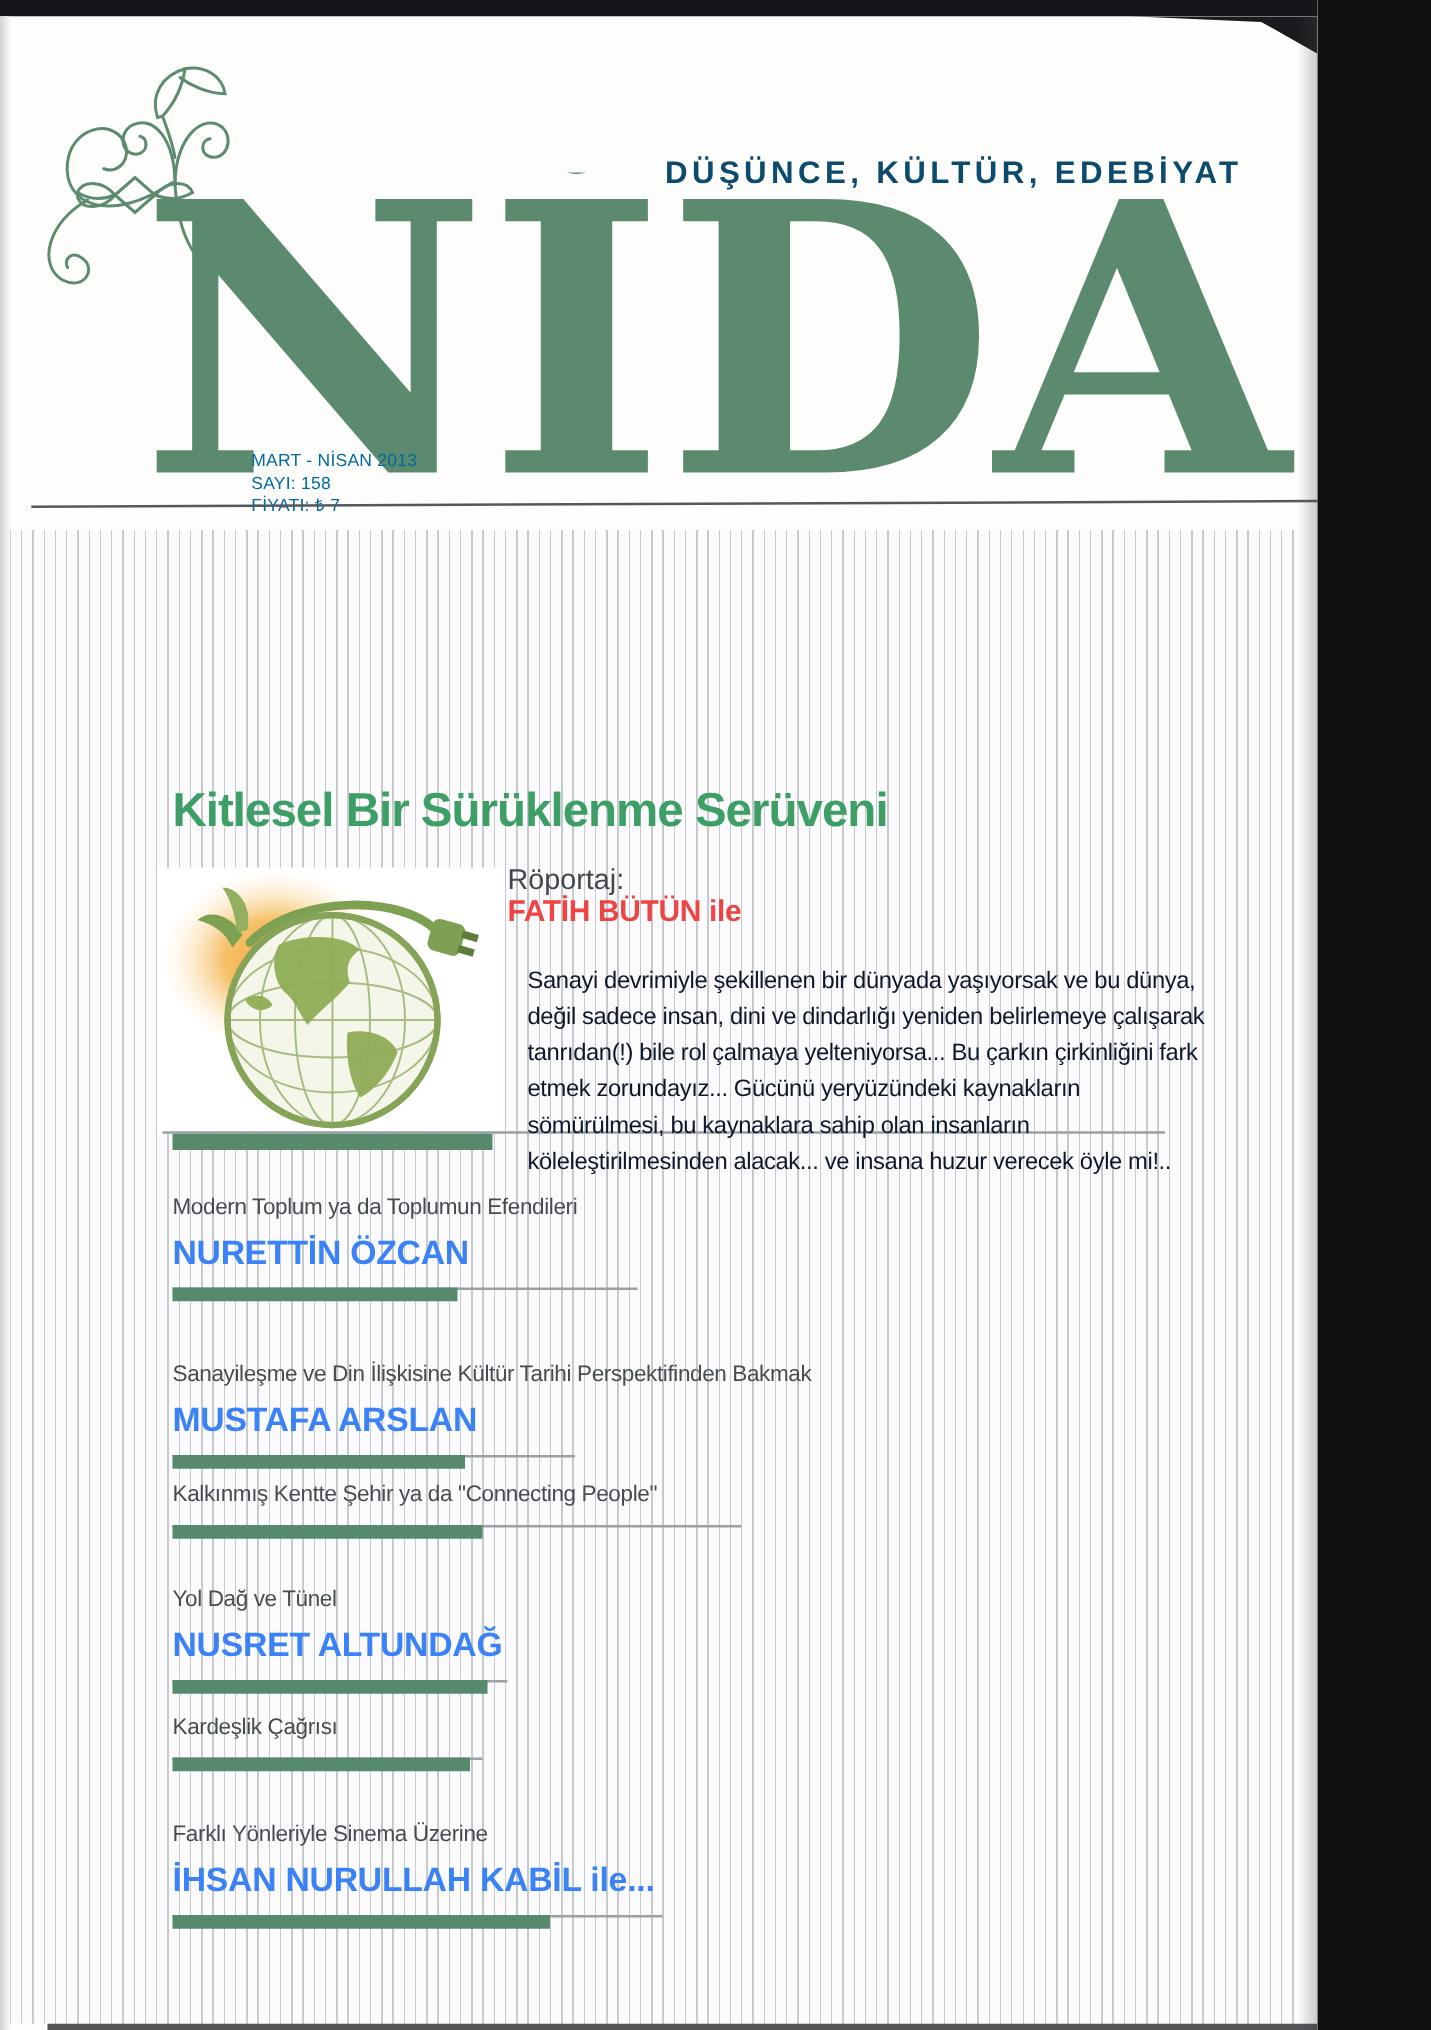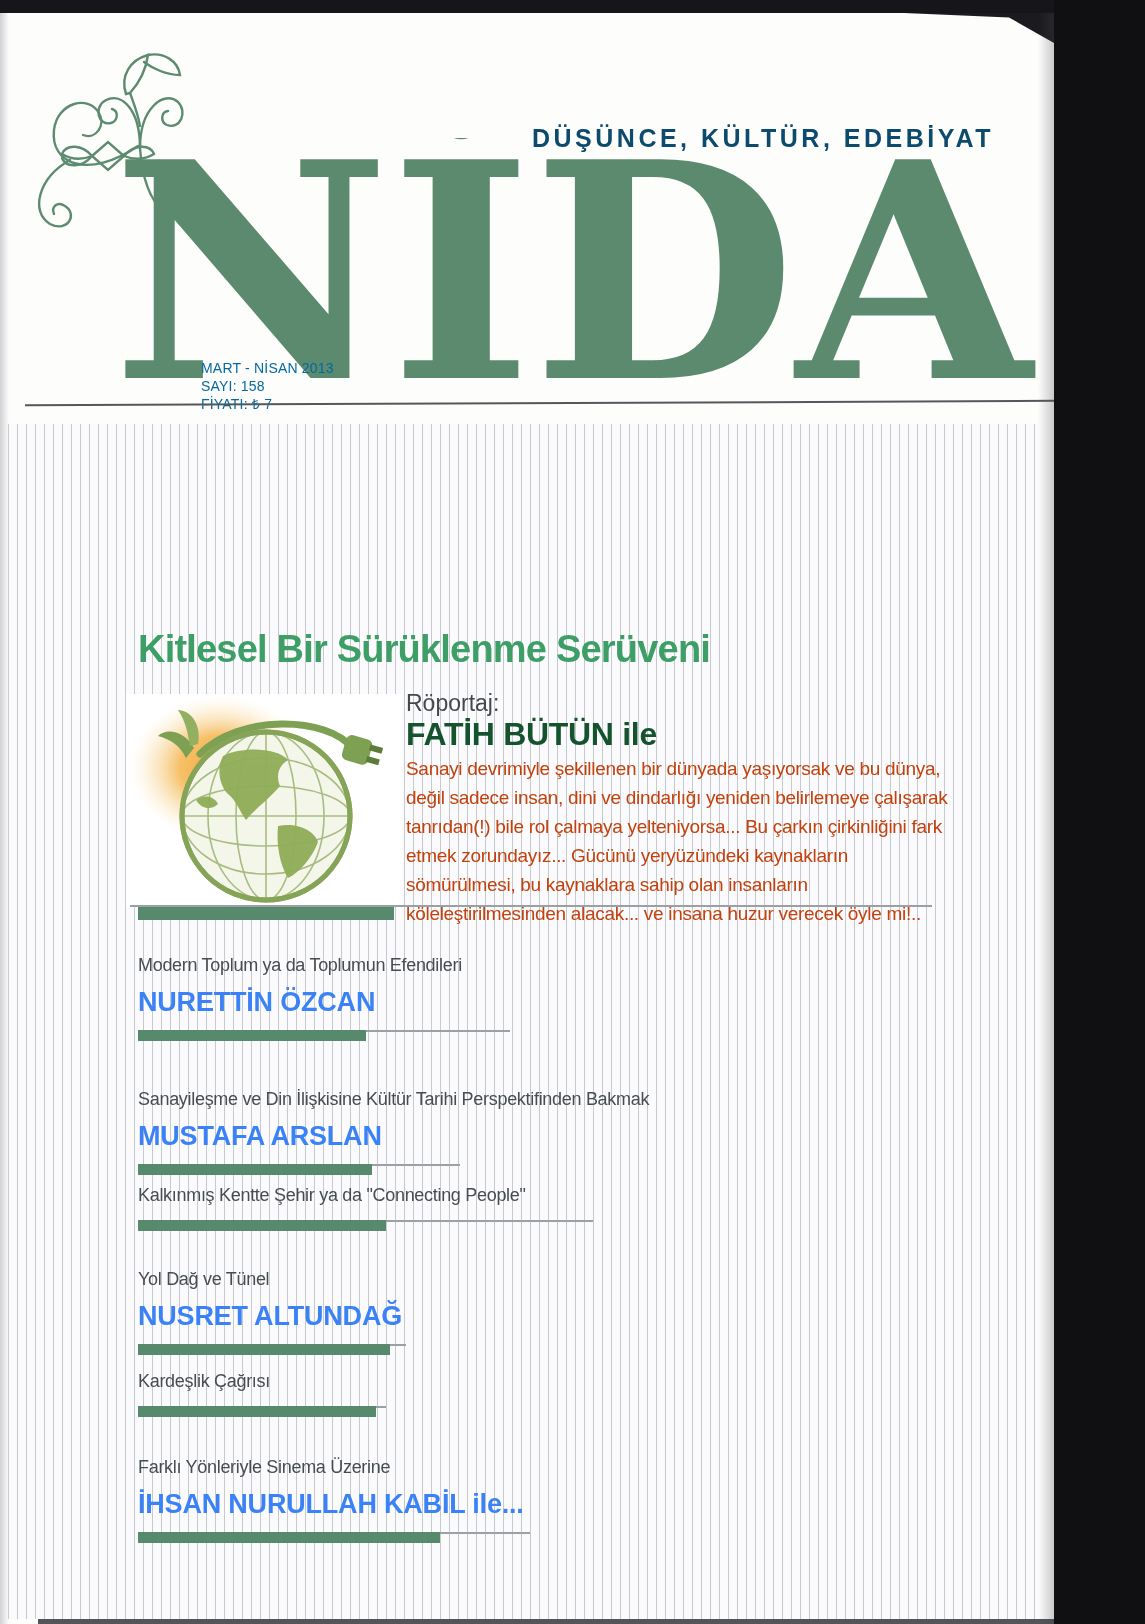--- a/index.html
+++ b/index.html
@@ -45,25 +45,25 @@
   .subheadline{
     position:absolute;left:138px;top:628px;margin:0;
     font-size:38px;font-weight:bold;letter-spacing:-.8px;color:#3d9f66;
   }
 
   
   .globe-box{position:absolute;left:126px;top:694px;width:276px;height:212px;background:#fff;}
   .feature-rule-line{position:absolute;left:130px;top:905px;width:802px;height:2px;background:#9aa0a4;}
   .feature-rule-bar{position:absolute;left:138px;top:907px;width:256px;height:13px;background:#578a6c;}
   .kicker{position:absolute;left:406px;top:690px;font-size:23px;color:#43484c;}
-  .interviewee{position:absolute;left:406px;top:716px;font-size:32px;font-weight:bold;
-    color:#14532d;letter-spacing:-.3px;}
+  .interviewee{position:absolute;left:406px;top:716px;font-size:24px;font-weight:bold;
+    color:#ef4444;letter-spacing:-.3px;}
   .summary{
-    position:absolute;left:406px;top:754px;width:548px;margin:0;
-    font-size:19px;line-height:29px;letter-spacing:-.3px;color:#c2410c;
+    position:absolute;left:406px;top:754px;width:548px;margin:16px;
+    font-size:19px;line-height:29px;letter-spacing:-.3px;color:#0f172a;
   }
 
   
   .toc-entry{position:absolute;left:138px;}
   .toc-entry .t{font-size:18px;line-height:34px;color:#474c51;letter-spacing:-.3px;}
   .toc-entry .a{font-size:27px;line-height:40px;font-weight:bold;color:#3b82f6;letter-spacing:-.2px;}
   .bar-row{position:relative;height:13px;margin-top:8px;}
   .thin-line{position:absolute;top:0;left:0;height:2px;background:#9aa0a4;}
   .green-bar{position:absolute;top:0;left:0;height:11px;background:#578a6c;}
 

